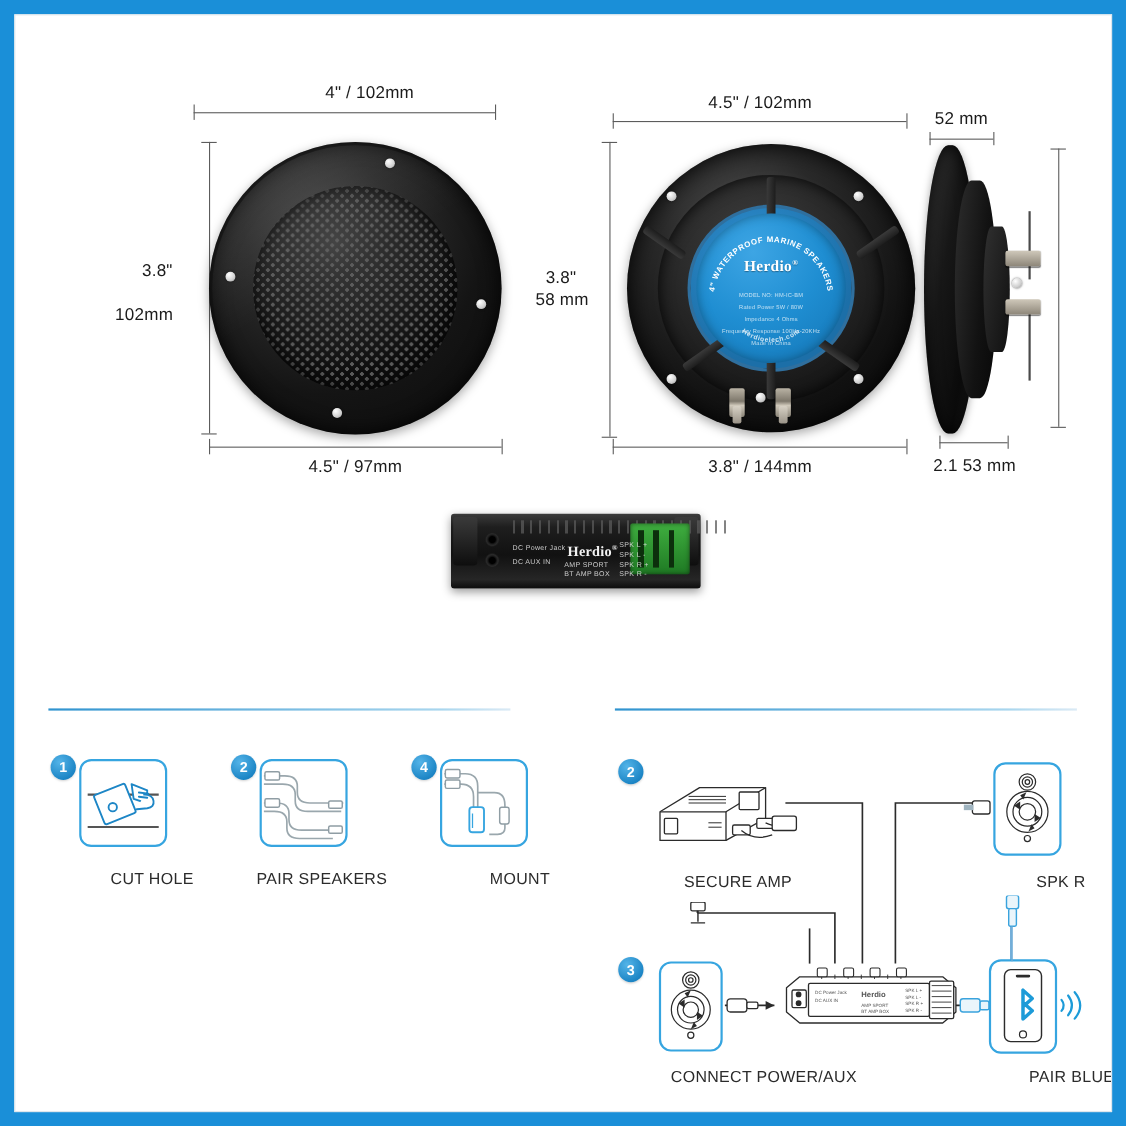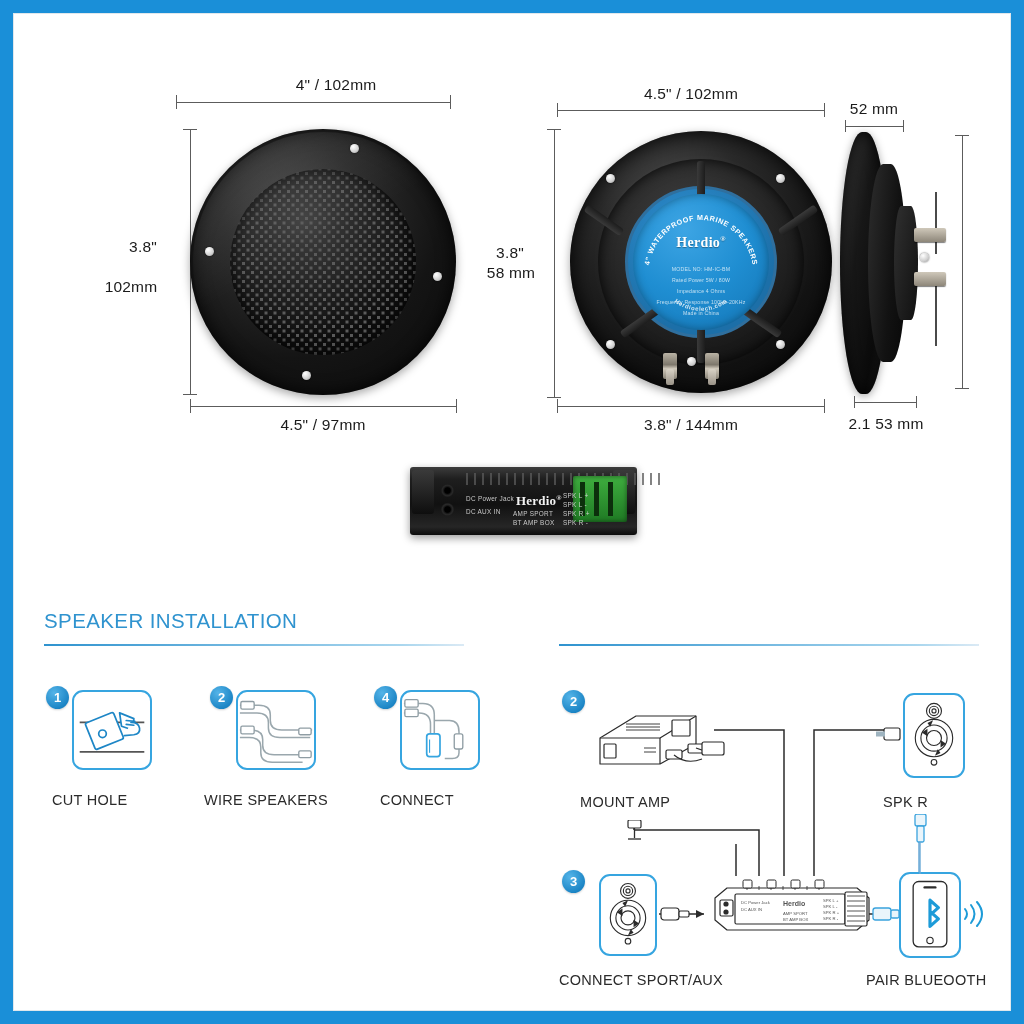--- a/index.html
+++ b/index.html
@@ -198,21 +198,21 @@
     color:#fff; font-size:13px; font-weight:bold;
     display:flex; align-items:center; justify-content:center;
     box-shadow: 0 1px 2px rgba(0,0,0,.18);
   }
   .icon-card {
     position:absolute; border:2px solid #36a5e0; border-radius:11px;
     background:#fff;
   }
   .step-label {
     position:absolute; font-size:14.5px; color:#2b2b2b;
-    letter-spacing:.3px; white-space:nowrap; text-align:left;
+    letter-spacing:.3px; white-space:nowrap; text-align:right;
   }
   .wire-svg, .icon-svg { position:absolute; inset:0; }
 </style>
 </head>
 <body>
 
 <div id="page">
 <div id="canvas">
 
   <div class="abs" style="left:0;top:0;">
@@ -349,21 +349,20 @@
     <div class="amp-txt" style="left:56px;top:28px;">DC Power Jack</div>
     <div class="amp-txt" style="left:56px;top:41px;">DC AUX IN</div>
     <div class="amp-txt" style="left:103px;top:43px;">AMP SPORT</div>
     <div class="amp-txt" style="left:103px;top:52px;">BT AMP BOX</div>
     <div class="amp-txt" style="left:153px;top:25px;">SPK L  +</div>
     <div class="amp-txt" style="left:153px;top:34px;">SPK L  -</div>
     <div class="amp-txt" style="left:153px;top:43px;">SPK R  +</div>
     <div class="amp-txt" style="left:153px;top:52px;">SPK R  -</div>
   </div>
 
-  <div class="sec-title" style="left:30px;top:595px;">SPEAKER INSTALLATION</div>
   <div class="sec-rule" style="left:30px;top:630px;width:420px;"></div>
 
   <div class="step-badge" style="left:32px;top:672px;">1</div>
   <div class="icon-card" style="left:58px;top:676px;width:80px;height:80px;">
     <svg class="icon-svg" viewBox="0 0 80 80">
       <line x1="6" y1="32" x2="74" y2="32" stroke="#555" stroke-width="2"></line>
       <line x1="6" y1="63" x2="74" y2="63" stroke="#555" stroke-width="2"></line>
       <g stroke="#1d86c6" stroke-width="1.8" fill="#fff" stroke-linejoin="round">
         <rect x="16" y="26" width="32" height="30" rx="2" transform="rotate(-22 32 41)"></rect>
         <circle cx="30" cy="44" r="4" fill="none"></circle>
@@ -387,40 +386,40 @@
         <path d="M2 48 h10 q12 0 12 10 v6 q0 10 12 10 h32"></path>
       </g>
       <g fill="#fff" stroke="#8f9da4" stroke-width="1.4">
         <rect x="3" y="10" width="14" height="8" rx="1.5"></rect>
         <rect x="3" y="36" width="14" height="8" rx="1.5"></rect>
         <rect x="64" y="38" width="13" height="7" rx="1.5"></rect>
         <rect x="64" y="62" width="13" height="7" rx="1.5"></rect>
       </g>
     </svg>
   </div>
-  <div class="step-label" style="left:190px;top:778px;width:148px;">WIRE SPEAKERS</div>
+  <div class="step-label" style="left:190px;top:778px;width:148px;">PAIR SPEAKERS</div>
 
   <div class="step-badge" style="left:360px;top:672px;">4</div>
   <div class="icon-card" style="left:386px;top:676px;width:80px;height:80px;">
     <svg class="icon-svg" viewBox="0 0 80 80">
       <g fill="none" stroke="#9aa7ad" stroke-width="1.6">
         <path d="M2 12 h20 q12 0 12 12 v34"></path>
         <path d="M2 22 h16 q12 0 12 12 v24"></path>
         <path d="M34 30 h16 q10 0 10 12 v22 q0 6 -7 6 h-8"></path>
       </g>
       <g fill="#fff" stroke="#8f9da4" stroke-width="1.4">
         <rect x="3" y="8" width="14" height="8" rx="1.5"></rect>
         <rect x="3" y="18" width="14" height="8" rx="1.5"></rect>
       </g>
       <rect x="26" y="44" width="14" height="24" rx="3" fill="#fff" stroke="#36a5e0" stroke-width="1.8"></rect>
       <line x1="29" y1="50" x2="29" y2="64" stroke="#36a5e0" stroke-width="1.2"></line>
       <rect x="55" y="44" width="9" height="16" rx="2" fill="#fff" stroke="#8f9da4" stroke-width="1.4"></rect>
     </svg>
   </div>
-  <div class="step-label" style="left:366px;top:778px;width:120px;">CONNECT</div>
+  <div class="step-label" style="left:366px;top:778px;width:120px;">MOUNT</div>
 
   <div class="sec-rule" style="left:545px;top:630px;width:420px;"></div>
 
   <svg class="abs" viewBox="0 0 998 998" style="left:0;top:0;width:998px;height:998px;pointer-events:none;">
     <g fill="none" stroke="#2b2b2b" stroke-width="1.5">
 
       <path d="M700 716 L770 716 L770 862"></path>
 
       <path d="M873 716 L800 716 L800 862"></path>
 
@@ -455,21 +454,21 @@
       </g>
       <g stroke="#2b2b2b" stroke-width=".9" fill="none">
         <path d="M34 20 h34 M34 23 h34 M34 26 h34"></path>
         <path d="M52 44 h12 M52 48 h12"></path>
       </g>
       <path d="M82 51 q12 10 28 4" fill="none" stroke="#2b2b2b" stroke-width="1.2"></path>
       <path d="M104 44 q14 6 22 0" fill="none" stroke="#2b2b2b" stroke-width="1.2"></path>
       <rect x="110" y="38" width="22" height="13" rx="2" fill="#fff" stroke="#2b2b2b" stroke-width="1.2"></rect>
     </svg>
   </div>
-  <div class="step-label" style="left:566px;top:780px;width:140px;">MOUNT AMP</div>
+  <div class="step-label" style="left:566px;top:780px;width:140px;">SECURE AMP</div>
 
   <div class="icon-card" style="left:889px;top:679px;width:62px;height:85px;">
     <svg class="icon-svg" viewBox="0 0 62 85">
       <g fill="none" stroke="#2b2b2b" stroke-width="1.2">
         <circle cx="31" cy="17" r="8"></circle>
             <circle cx="31" cy="17" r="5"></circle>
             <circle cx="31" cy="17" r="2.2"></circle>
         <circle cx="31" cy="46" r="20"></circle>
         <circle cx="31" cy="46" r="14"></circle>
         <circle cx="31" cy="46" r="8"></circle>
@@ -510,21 +509,21 @@
         <polygon points="35,61 29,64 32,57"></polygon>
       </g>
     </svg>
   </div>
   <div class="abs" style="left:645px;top:890px;width:34px;height:20px;">
     <svg class="icon-svg" viewBox="0 0 34 20">
       <rect x="2" y="4" width="18" height="12" rx="3" fill="#fff" stroke="#2b2b2b" stroke-width="1.2"></rect>
       <rect x="20" y="7" width="10" height="6" rx="1.5" fill="#fff" stroke="#2b2b2b" stroke-width="1.2"></rect>
     </svg>
   </div>
-  <div class="step-label" style="left:545px;top:958px;width:220px;">CONNECT SPORT/AUX</div>
+  <div class="step-label" style="left:545px;top:958px;width:220px;">CONNECT POWER/AUX</div>
 
   <div class="abs" style="left:693px;top:862px;width:170px;height:62px;">
     <svg class="icon-svg" viewBox="0 0 170 62">
       <g fill="#fff" stroke="#2b2b2b" stroke-width="1.2" stroke-linejoin="round">
         <path d="M8 22 L20 12 L150 12 L162 22 L162 44 L150 54 L20 54 L8 44 Z"></path>
         <rect x="28" y="18" width="110" height="30" rx="1.5"></rect>
         <rect x="13" y="24" width="13" height="16" rx="1.5"></rect>
         <rect x="138" y="16" width="22" height="34" rx="1.5"></rect>
       </g>
       <g stroke="#2b2b2b" stroke-width=".8" fill="none">

